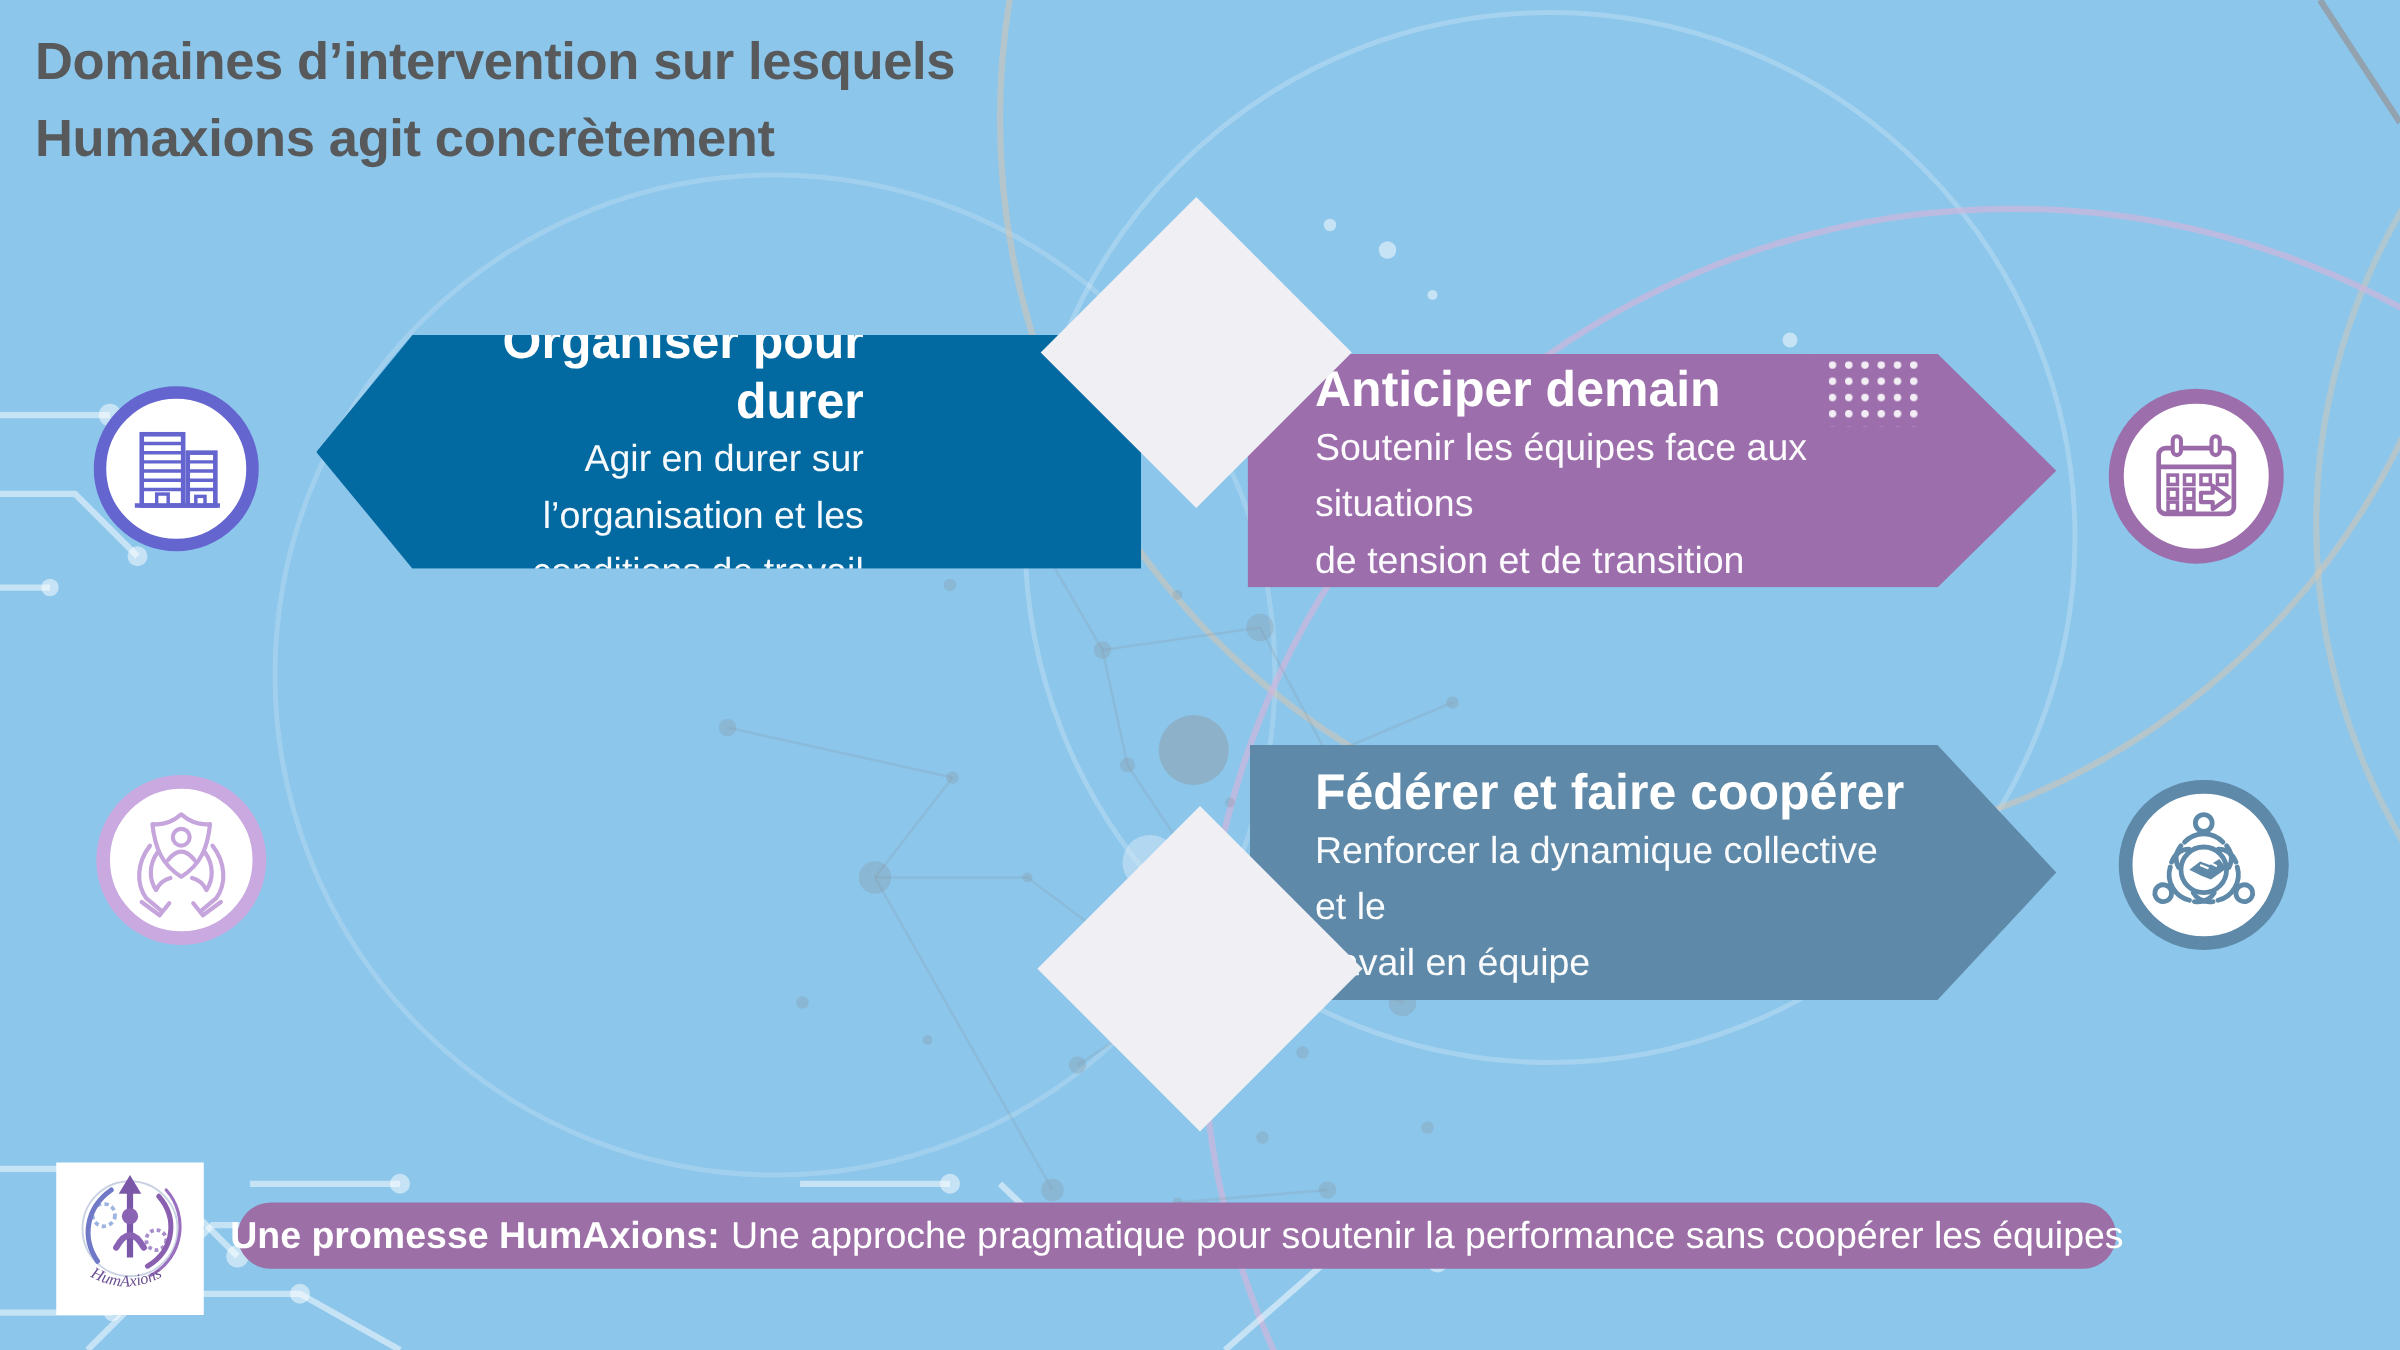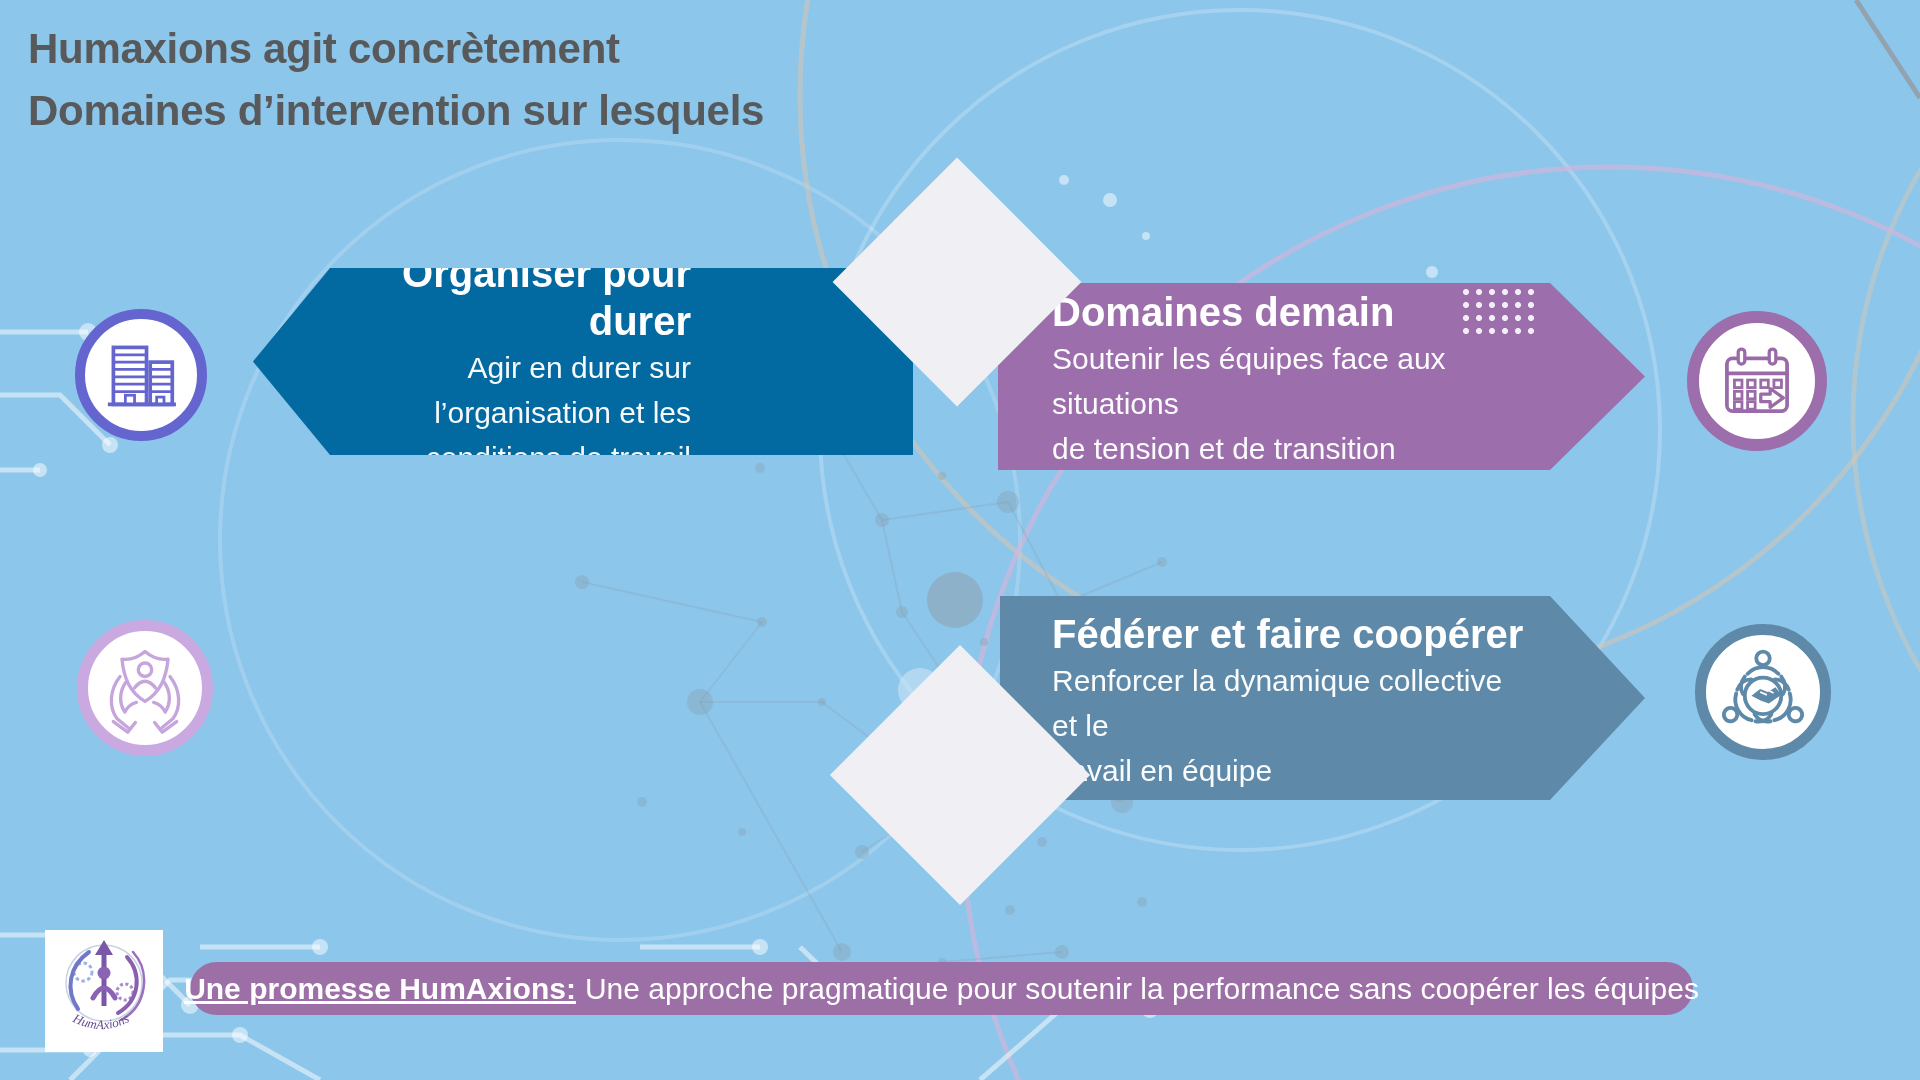--- a/index.html
+++ b/index.html
@@ -66,21 +66,21 @@
   #icon-proteger{left:77px;top:620px;width:136px;height:136px;border:11px solid #C9A9DF;}
   #icon-federer{left:1695px;top:624px;width:136px;height:136px;border:11px solid #5E89A8;}
 
   
   .promise-bar{
     position:absolute;left:190px;top:962px;width:1503px;height:53px;
     background:#9C6FA6;border-radius:27px;color:#fff;
     display:flex;align-items:center;justify-content:center;
     font-size:30px;box-sizing:border-box;padding:0 34px;white-space:nowrap;
   }
-  .promise-bar b{font-weight:700;margin-right:9px;text-decoration:underline;}
+  .promise-bar b{font-weight:700;margin-right:9px;}
 
   
   .logo-box{position:absolute;left:45px;top:930px;width:118px;height:122px;background:#fff;}
 </style>
 </head>
 <body>
 <div id="canvas">
 
   <svg id="bg-decor" viewBox="0 0 1920 1080">
 
@@ -177,35 +177,35 @@
         <circle cx="90" cy="1050" r="7"></circle>
       <circle cx="240" cy="1035" r="8"></circle>
         <circle cx="320" cy="947" r="8"></circle>
         <circle cx="760" cy="947" r="8"></circle>
       <circle cx="860" cy="1005" r="8"></circle>
         <circle cx="1150" cy="1010" r="8"></circle>
     </g>
   </svg>
 
   <div class="slide-title">
+    <span>Domaines d’intervention sur lesquels</span>
     <span>Humaxions agit concrètement</span>
-    <span>Domaines d’intervention sur lesquels</span>
   </div>
 
   <div class="banner" id="banner-1">
     <div class="b-title">Organiser pour durer</div>
     <div class="b-desc">
       <span>Agir en durer sur l’organisation et les</span>
       <span>conditions de travail</span>
     </div>
   </div>
 
   <div class="banner" id="banner-2">
     <div class="dot-grid" id="dots-anticiper"></div>
-    <div class="b-title">Domaines demain</div>
+    <div class="b-title">Anticiper demain</div>
     <div class="b-desc">
       <span>Soutenir les équipes face aux situations</span>
       <span>de tension et de transition</span>
     </div>
   </div>
 
 
   <div class="banner" id="banner-4">
     <div class="b-title">Fédérer et faire coopérer</div>
     <div class="b-desc">

